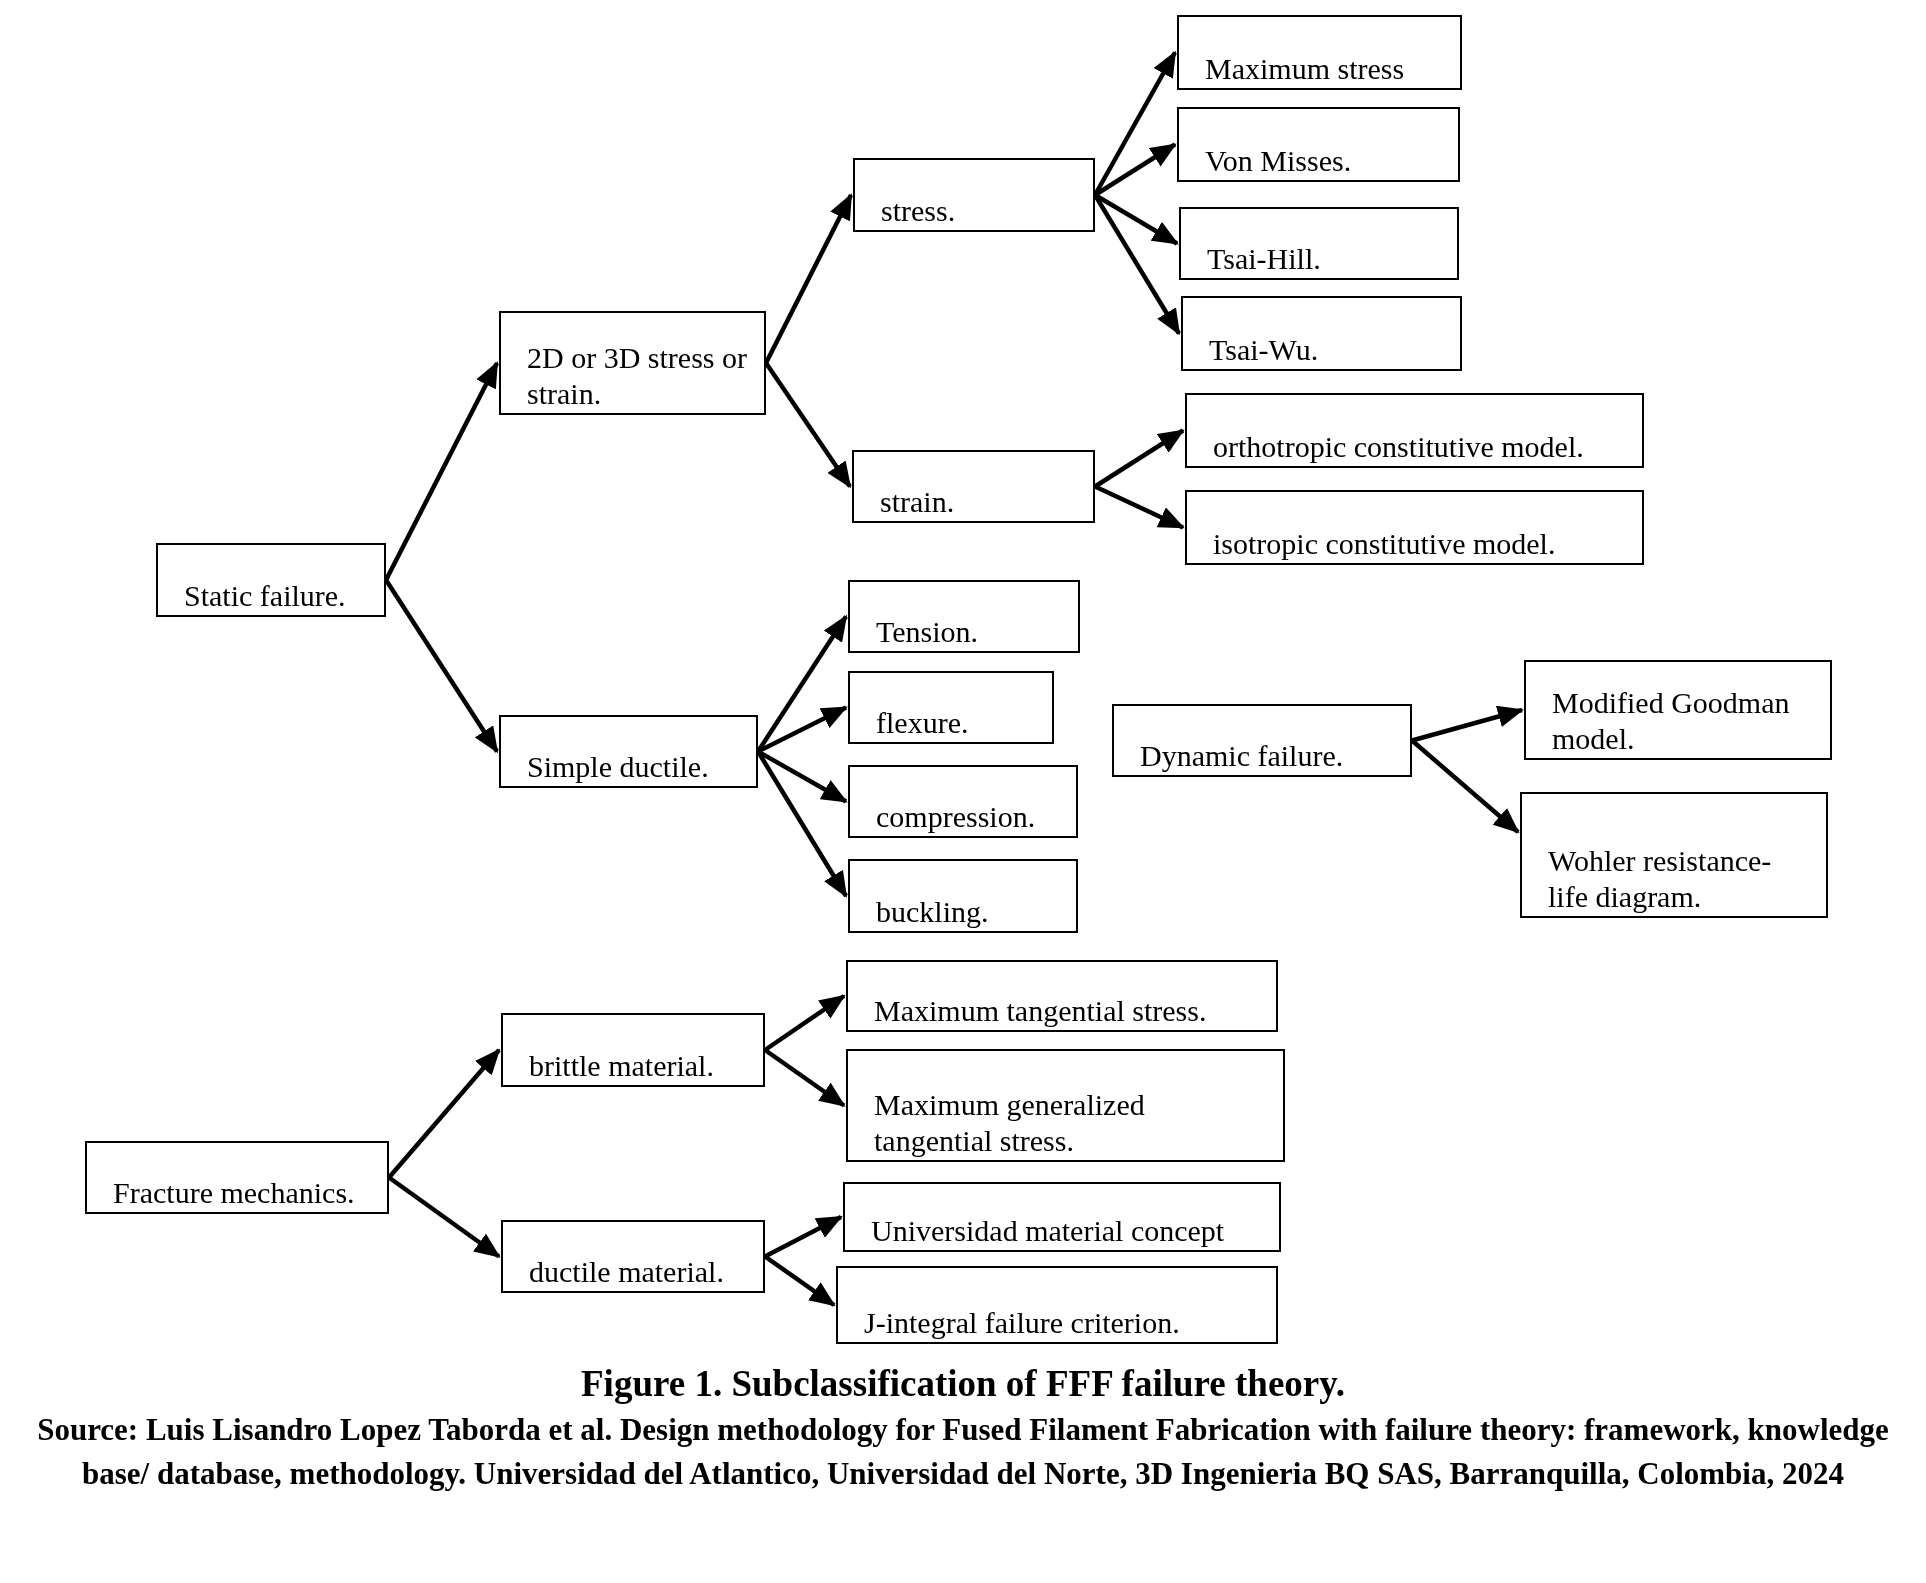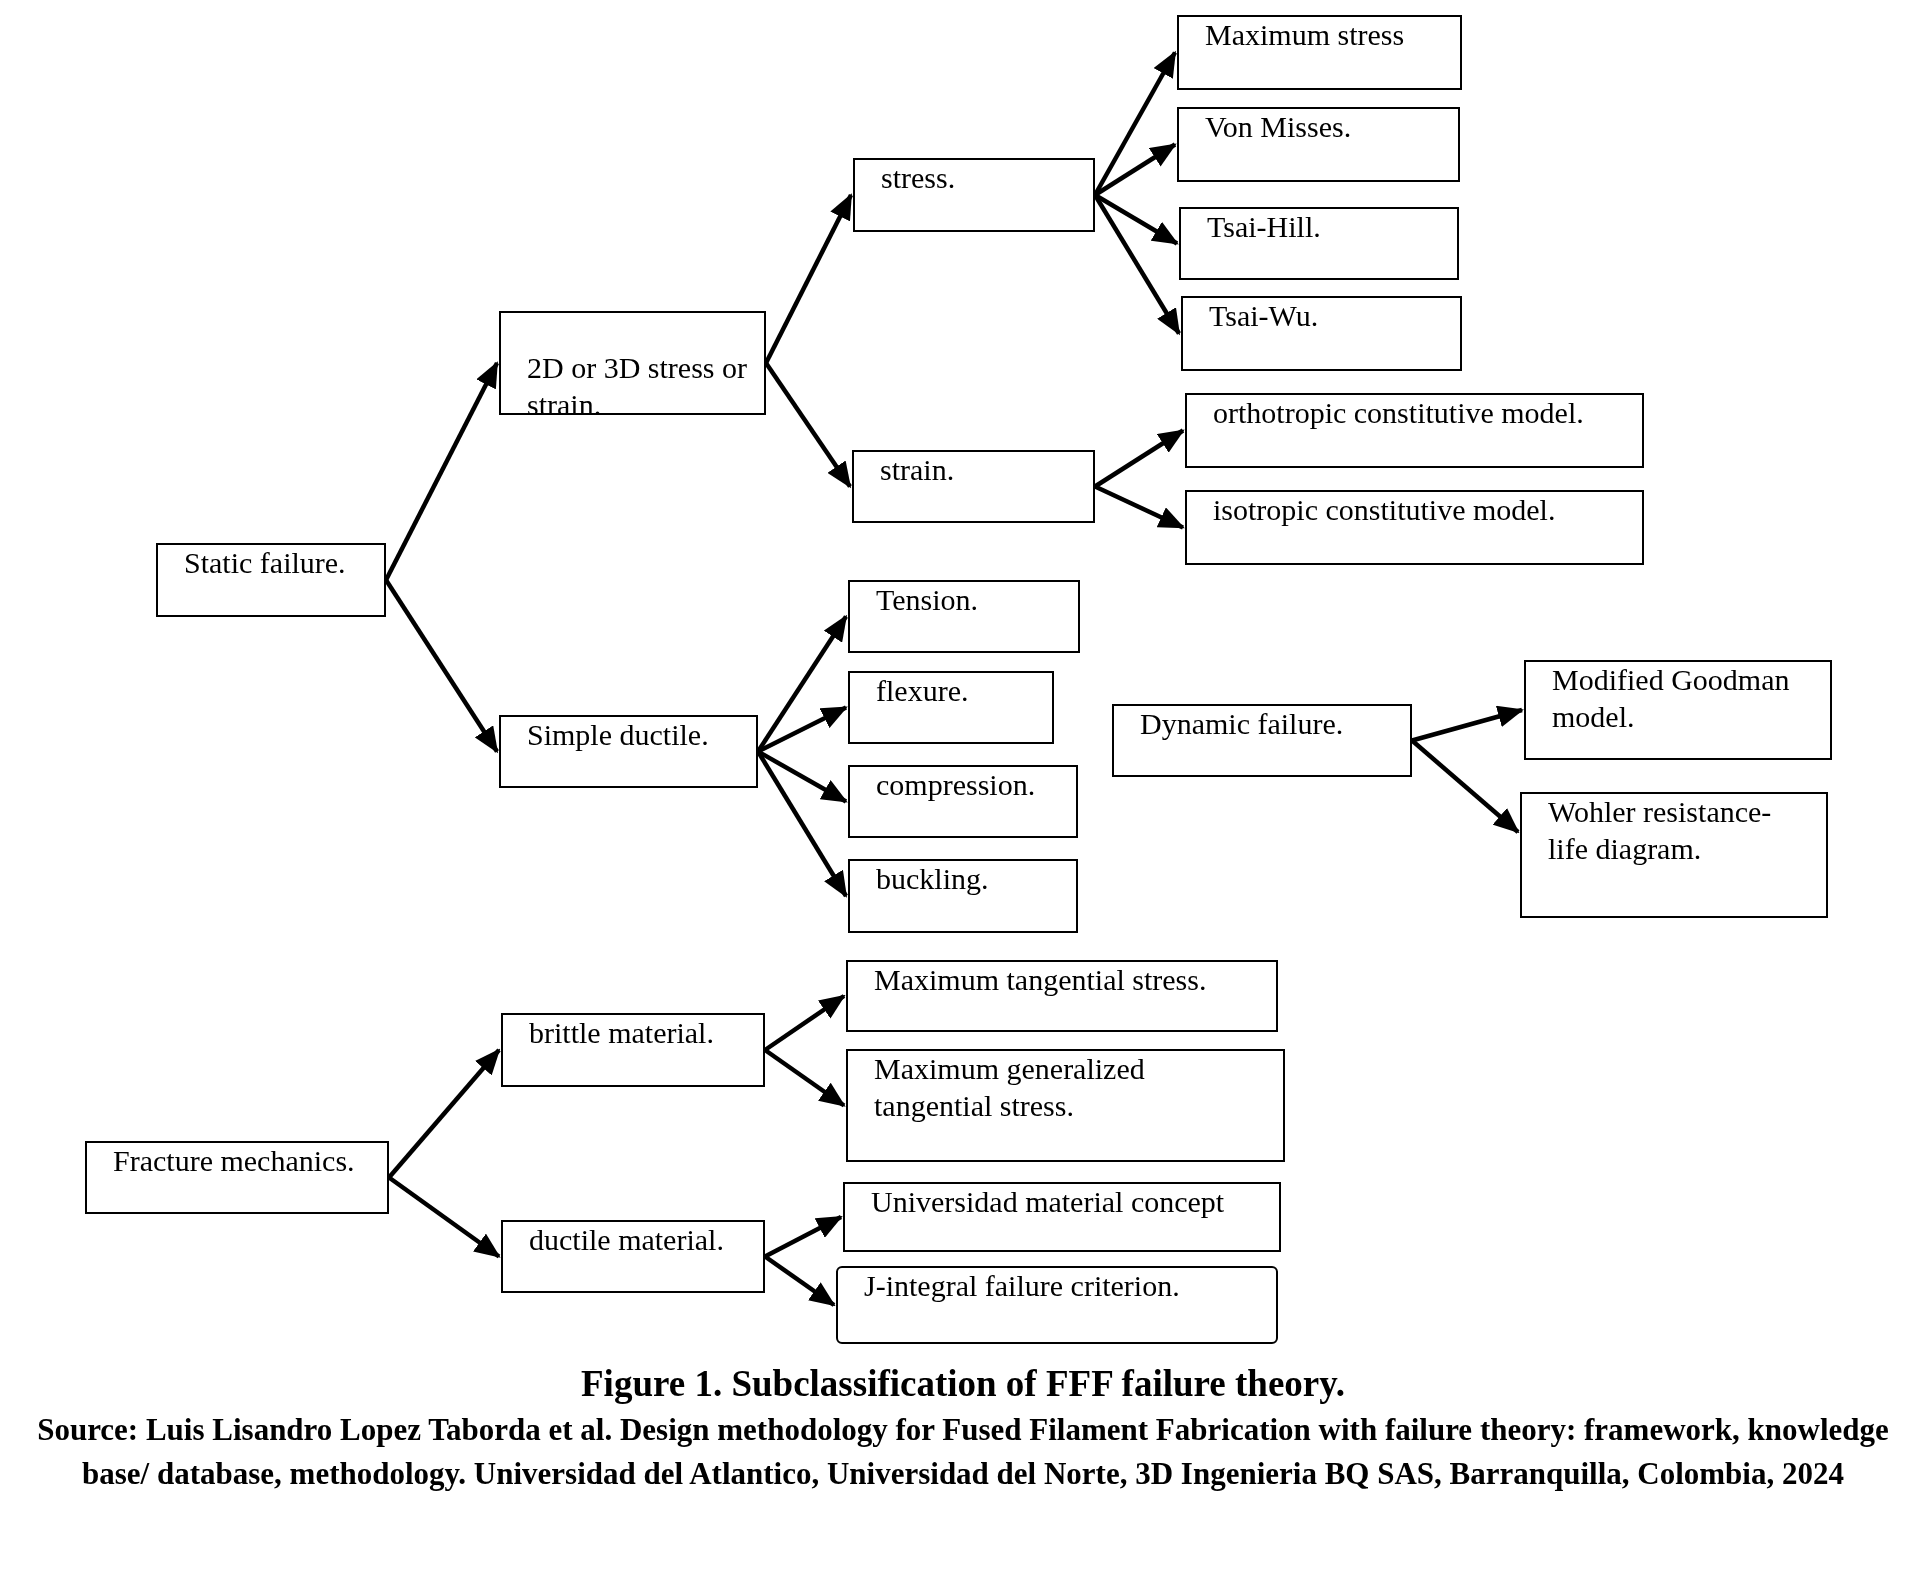--- a/index.html
+++ b/index.html
@@ -18,21 +18,21 @@
     width: 1926px; height: 1583px;
     pointer-events: none;
   }
   .edges line { stroke: #000000; stroke-width: 4.5; }
   .box {
     position: absolute;
     box-sizing: border-box;
     border: 2.5px solid #000000;
     background: #ffffff;
     display: flex;
-    align-items: flex-start;
+    align-items: flex-end;
     padding-left: 26px;
     padding-right: 6px;
     font-size: 30px;
     line-height: 1.22;
     color: #000000;
   }
   .box span { display: block; }
   .fig-title {
     position: absolute;
     top: 1362px;
@@ -156,20 +156,20 @@
       </div>
       <div class="box" style="left: 846px; top: 960px; width: 432px; height: 72px;">
         <span>Maximum tangential stress.</span>
       </div>
       <div class="box" style="left: 846px; top: 1049px; width: 439px; height: 113px;">
         <span style="max-width: 300px;">Maximum generalized tangential stress.</span>
       </div>
       <div class="box" style="left: 843px; top: 1182px; width: 438px; height: 70px;">
         <span>Universidad material concept</span>
       </div>
-      <div class="box" style="left: 836px; top: 1266px; width: 442px; height: 78px; border-radius: 6px;">
+      <div class="box" style="left: 836px; top: 1266px; width: 442px; height: 78px;">
         <span>J-integral failure criterion.</span>
       </div>
     </div>
 
   <div class="fig-title">Figure 1. Subclassification of FFF failure theory.</div>
   <div class="fig-source">Source: Luis Lisandro Lopez Taborda et al. Design methodology for Fused Filament Fabrication with failure theory: framework, knowledge base/ database, methodology. Universidad del Atlantico, Universidad del Norte, 3D Ingenieria BQ SAS, Barranquilla, Colombia, 2024</div>
 </div>
 
 </body></html>

